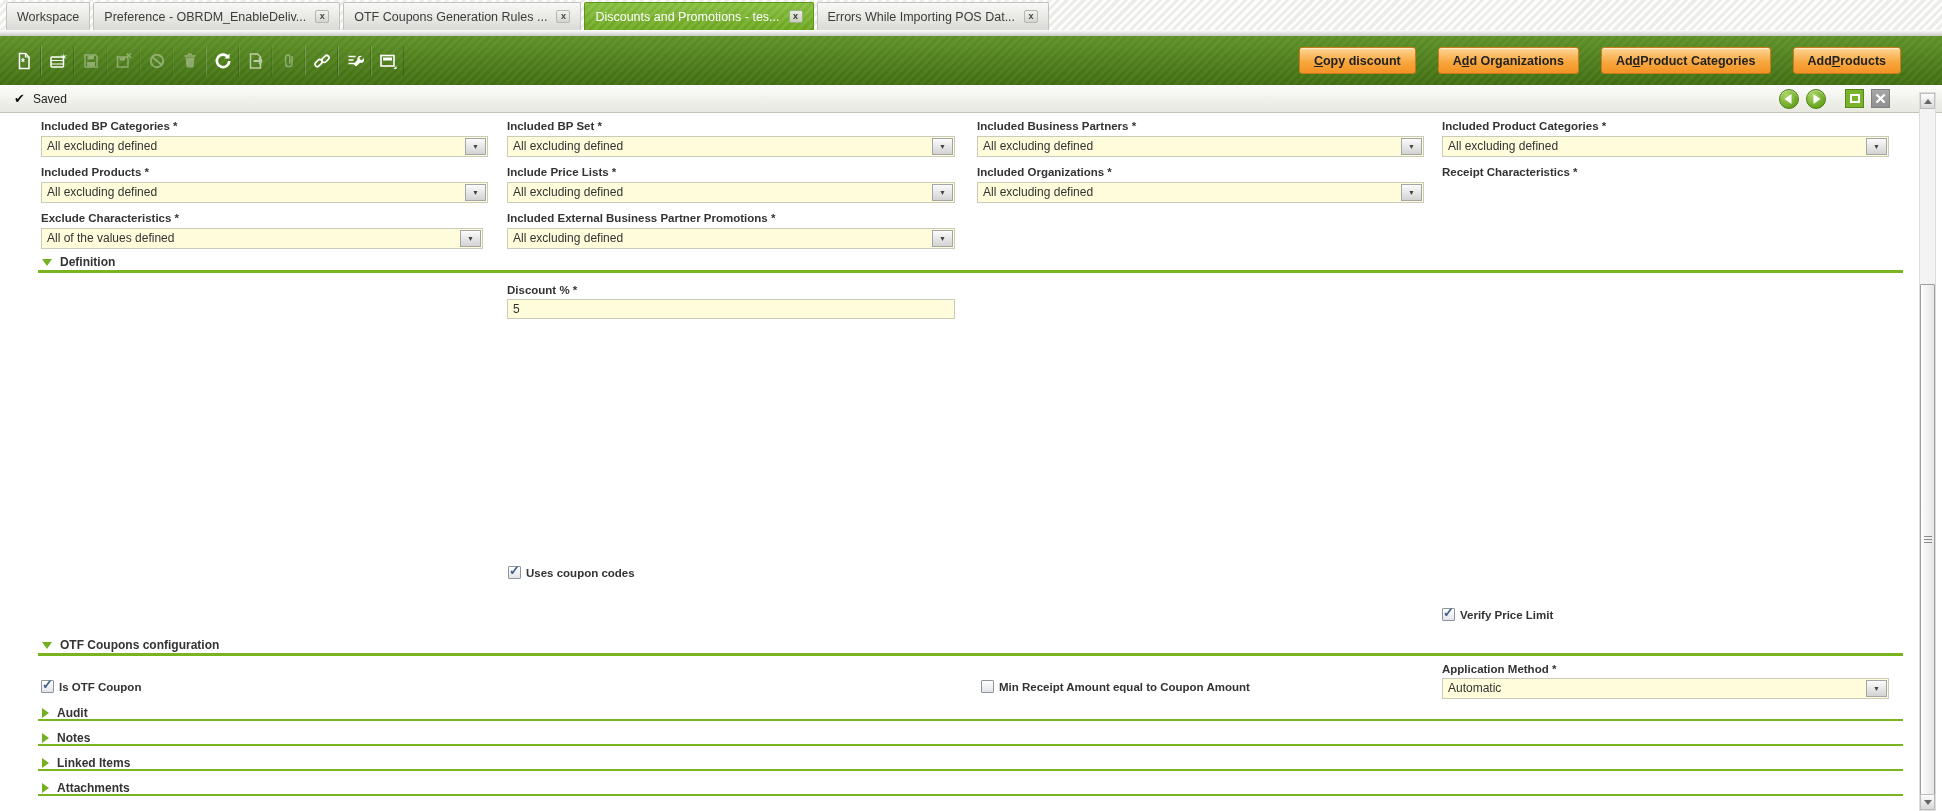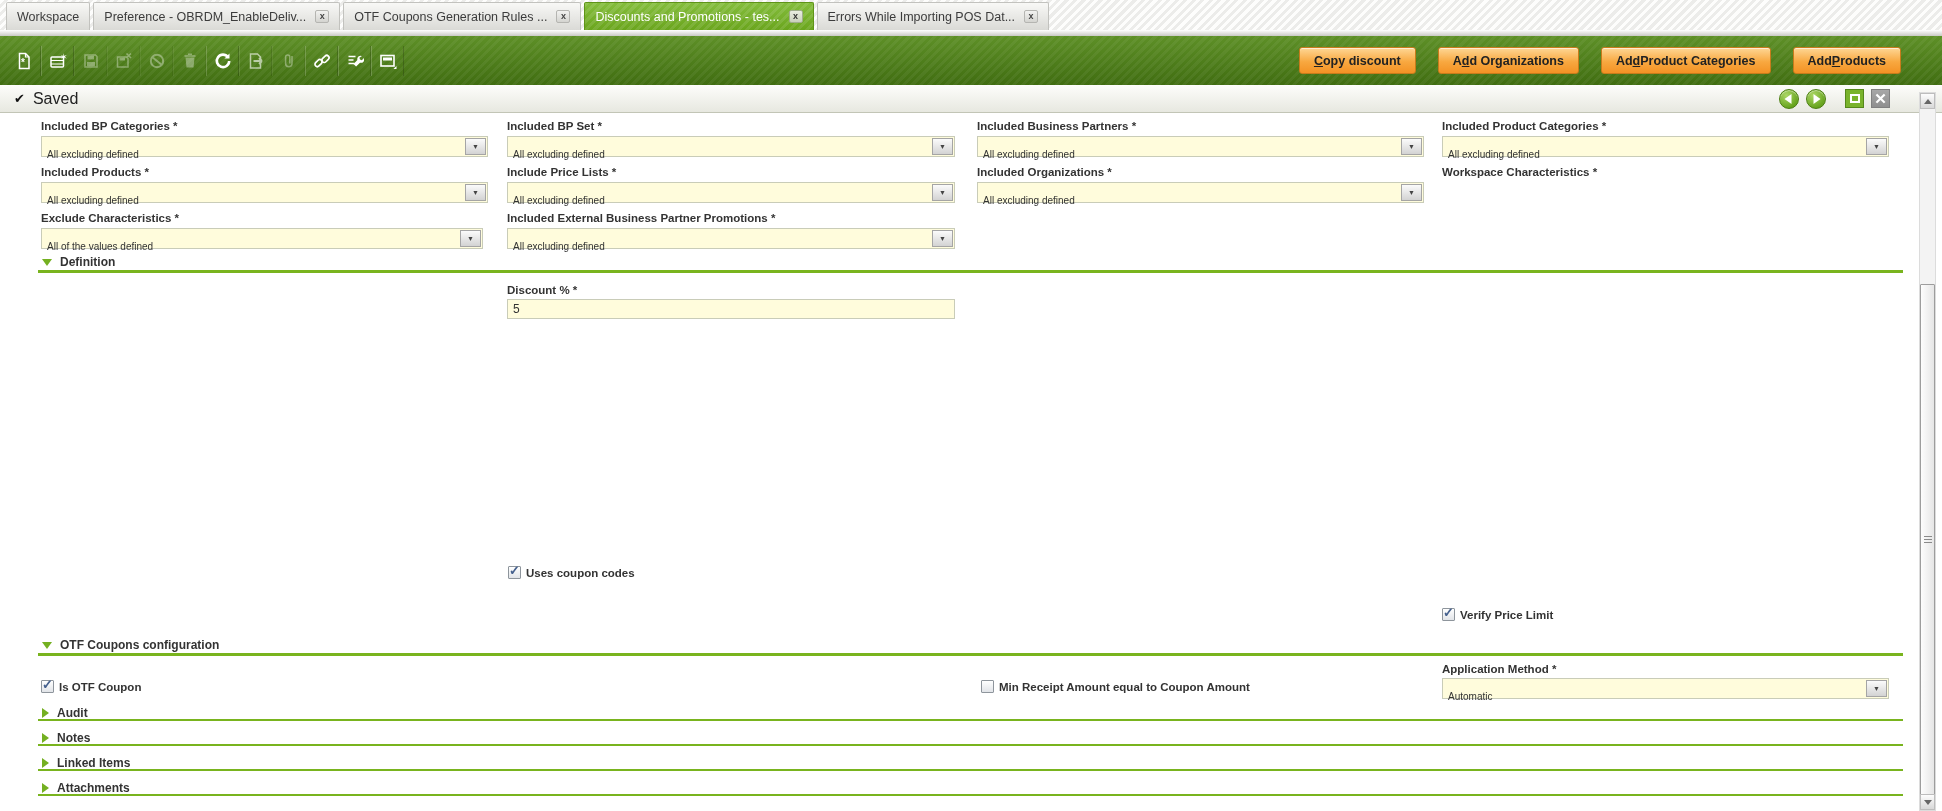--- a/index.html
+++ b/index.html
@@ -45,39 +45,39 @@
     background:linear-gradient(#fed795,#f8a840 55%,#f39224);
     box-shadow:inset 0 1px 0 rgba(255,240,214,.9);
     font-size:12.5px;font-weight:bold;color:#222;display:flex;align-items:center;white-space:nowrap}
   .obtn .key{text-decoration:underline}
 
   
   .statusbar{position:absolute;left:0;top:85px;width:1942px;height:28px;
     background:linear-gradient(#fdfdfb,#e7e8e0);border-bottom:1px solid #c2c5b6;
     display:flex;align-items:center;padding:0 14px}
   .saved-check{font-size:13px;color:#111;margin-right:8px}
-  .saved-text{font-size:16px;color:#222}
+  .saved-text{font-size:12px;color:#222}
   .sb-icons{margin-left:auto;display:flex;align-items:center;gap:7px;margin-right:38px}
   .nav-circle{width:20px;height:20px;border-radius:50%;cursor:pointer;position:relative;
     background:radial-gradient(circle at 35% 30%,#acd766,#68a51f 70%,#528a14);
     border:1px solid #4b7f10;box-shadow:inset 0 1px 1px rgba(255,255,255,.5)}
   .nav-circle .arr{position:absolute;top:50%;left:50%;transform:translate(-50%,-50%);width:0;height:0}
   .nav-circle .arr.left{border-top:5px solid transparent;border-bottom:5px solid transparent;border-right:7px solid #fff;margin-left:-1px}
   .nav-circle .arr.right{border-top:5px solid transparent;border-bottom:5px solid transparent;border-left:7px solid #fff;margin-left:1px}
   .sb-square{width:19px;height:19px;margin-left:12px;cursor:pointer;background:#79b32c;border:1px solid #55881b;
     display:flex;align-items:center;justify-content:center}
   .sb-square i{display:block;width:10px;height:9px;border:2px solid #fff}
   .sb-close{width:19px;height:19px;cursor:pointer;background:linear-gradient(#a7a7a7,#8f8f8f);
     border:1px solid #808080;color:#fff;font-size:15px;font-weight:bold;line-height:17px;text-align:center}
 
   
   .lblrow{position:absolute;font-size:11.5px;font-weight:bold;color:#333;white-space:nowrap}
   .dd{position:absolute;height:21px;background:#fffcdc;border:1px solid #c9ccb8;cursor:pointer}
   .dd.focused{border:1px solid #87a33b}
-  .dd .dd-txt{position:absolute;left:5px;top:8px;line-height:19px;font-size:10px;color:#333;white-space:nowrap}
+  .dd .dd-txt{position:absolute;left:5px;top:0;line-height:19px;font-size:12px;color:#333;white-space:nowrap}
   .dd .dd-btn{position:absolute;right:1px;top:1px;bottom:1px;width:21px;
     background:linear-gradient(#fbfbfb,#d3d3d3);border:1px solid #a5a5a5;
     display:flex;align-items:center;justify-content:center;font-size:7px;color:#444;cursor:pointer}
   .txtinput{position:absolute;height:20px;background:#fffcdc;border:1px solid #c9ccb8;
     font-size:12px;color:#333;line-height:18px;padding-left:5px;cursor:text}
 
   .cbrow{position:absolute;display:flex;align-items:center;gap:5px}
   .cb{width:13px;height:13px;border:1px solid #8e959c;border-radius:1px;position:relative;cursor:pointer;
     background:linear-gradient(#ffffff,#e1e4e8)}
   .cb i{position:absolute;left:0px;top:-4px;font-style:normal;font-size:13px;font-weight:bold;color:#46618e}
@@ -284,21 +284,21 @@
   <div class="lblrow" style="left:507px;top:166px">Include Price Lists *</div>
   <div class="dd" style="left:507px;top:182px;width:448px">
     <span class="dd-txt">All excluding defined</span>
     <span class="dd-btn">▼</span>
   </div>
   <div class="lblrow" style="left:977px;top:166px">Included Organizations *</div>
   <div class="dd" style="left:977px;top:182px;width:447px">
     <span class="dd-txt">All excluding defined</span>
     <span class="dd-btn">▼</span>
   </div>
-  <div class="lblrow" style="left:1442px;top:166px">Workspace Characteristics *</div>
+  <div class="lblrow" style="left:1442px;top:166px">Receipt Characteristics *</div>
 
   <div class="lblrow" style="left:41px;top:212px">Exclude Characteristics *</div>
   <div class="dd" style="left:41px;top:228px;width:442px">
     <span class="dd-txt">All of the values defined</span>
     <span class="dd-btn">▼</span>
   </div>
   <div class="lblrow" style="left:507px;top:212px">Included External Business Partner Promotions *</div>
   <div class="dd" style="left:507px;top:228px;width:448px">
     <span class="dd-txt">All excluding defined</span>
     <span class="dd-btn">▼</span>

